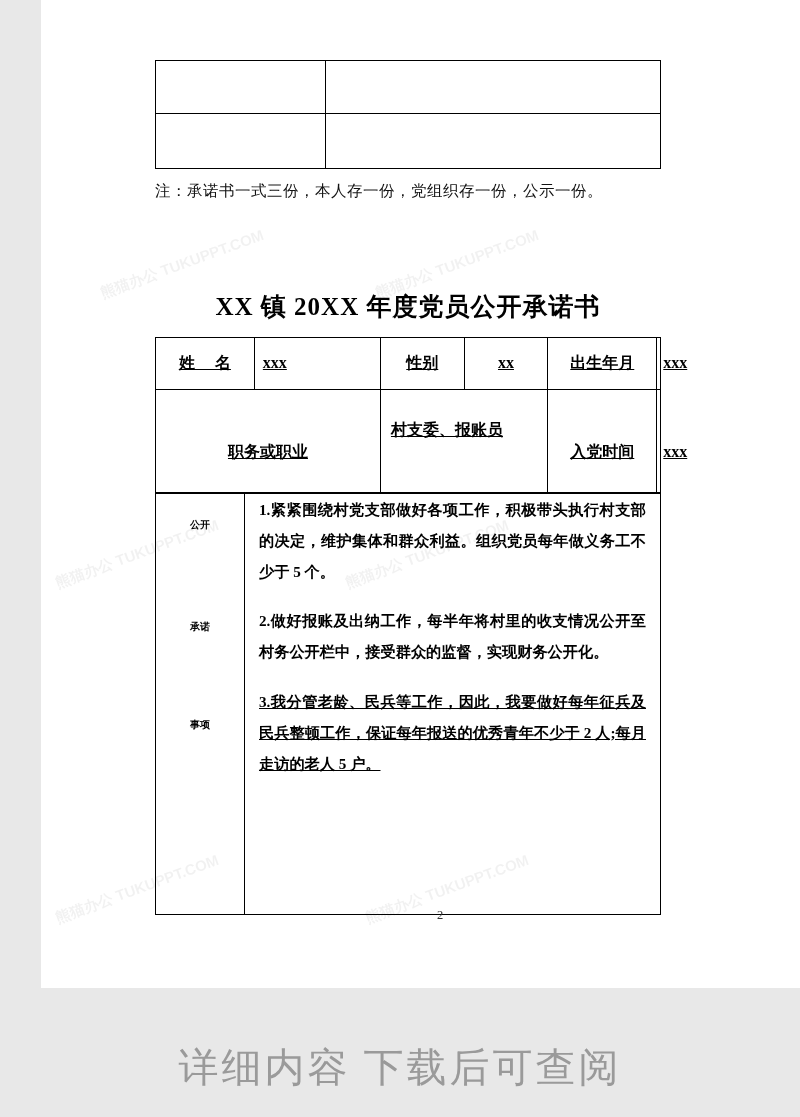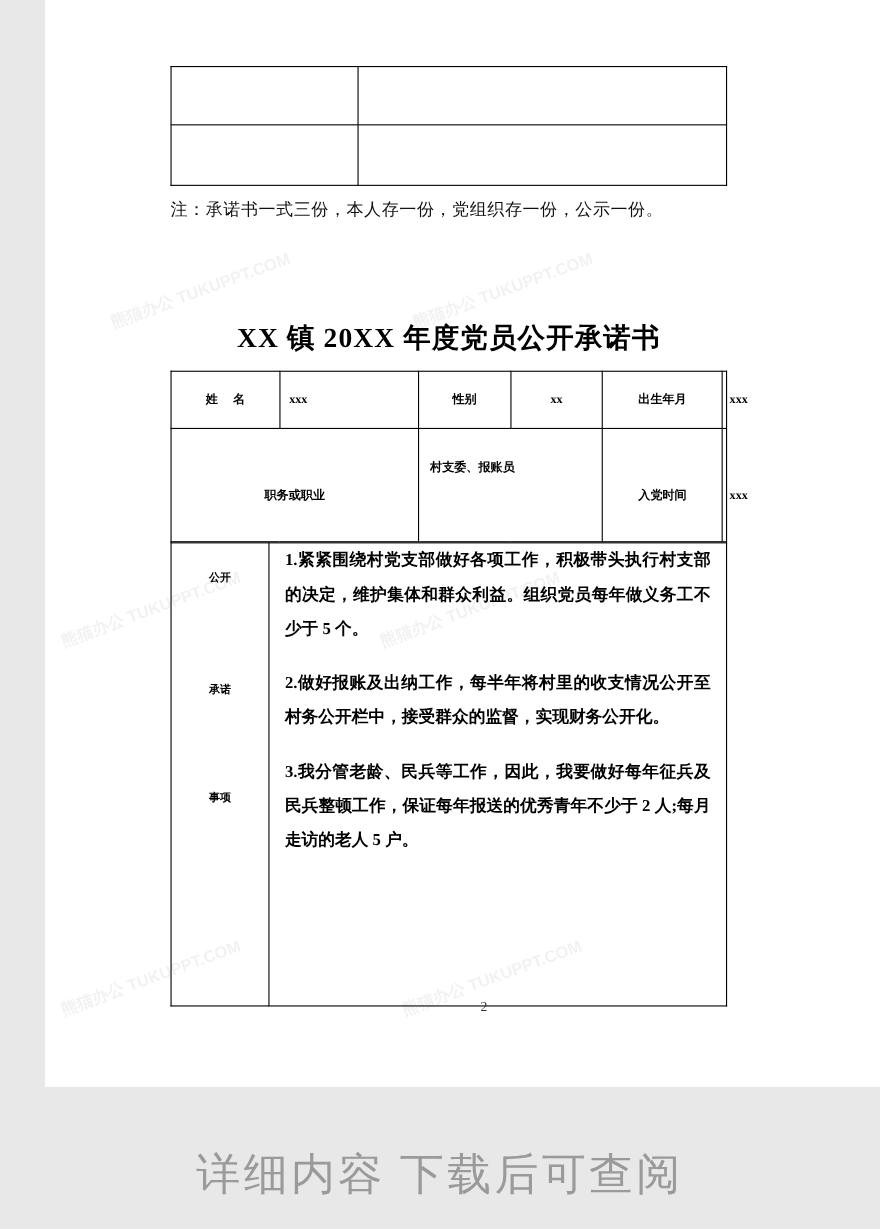--- a/index.html
+++ b/index.html
@@ -35,23 +35,24 @@
   
   table.tbl {
     border-collapse: collapse;
     table-layout: fixed;
     width: 100%;
   }
   table.tbl td {
     border: 1px solid #000;
     padding: 4px 6px;
     vertical-align: middle;
-    font-size: 11px;
+    font-size: 16px;
     line-height: 1.75;
     color: #000;
+    text-decoration: underline;
   }
   .top-table td { height: 44px; }
   .top-table .r2 td { height: 46px; }
 
   .note {
     margin-top: 10px;
     font-size: 15.5px;
     letter-spacing: 0.5px;
     color: #111;
     line-height: 1.6;
@@ -106,21 +107,21 @@
     height: 400px;
   }
   .commit-right p {
     margin: 0 0 18px 0;
     font-size: 15.2px;
     line-height: 2.05;
     text-align: justify;
     color: #000;
     font-weight: bold;
   }
-  .commit-right p:last-child { margin-bottom: 4px; }
+  .commit-right p:last-child { margin-bottom: 4px; text-decoration: underline; }
 
   .page-num {
     position: absolute;
     left: 0;
     right: 0;
     top: 908px;
     text-align: center;
     font-size: 12.5px;
     color: #333;
   }

